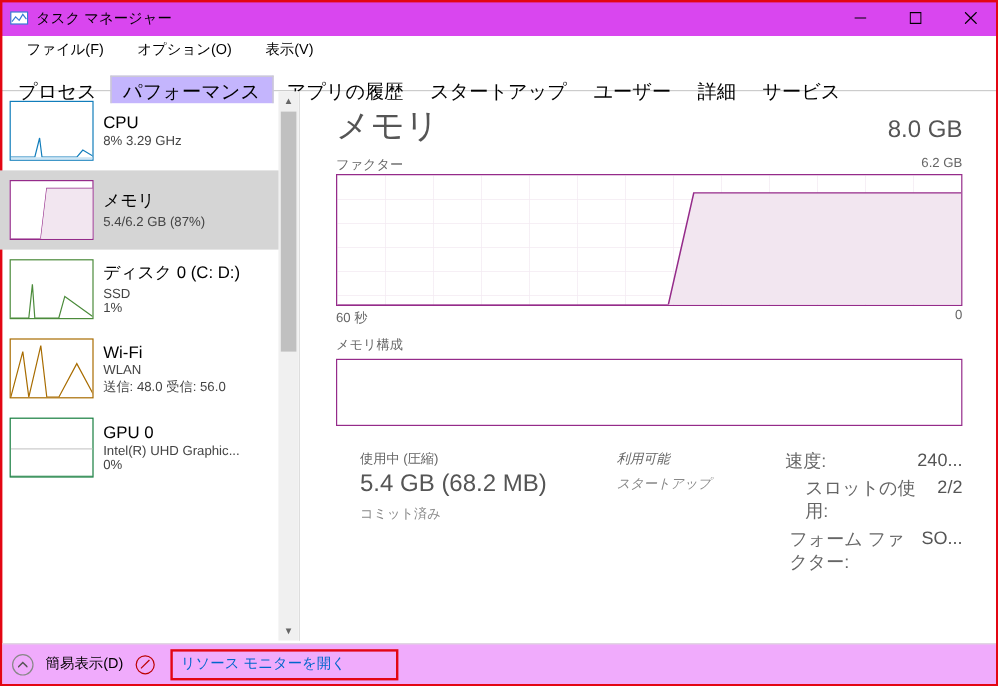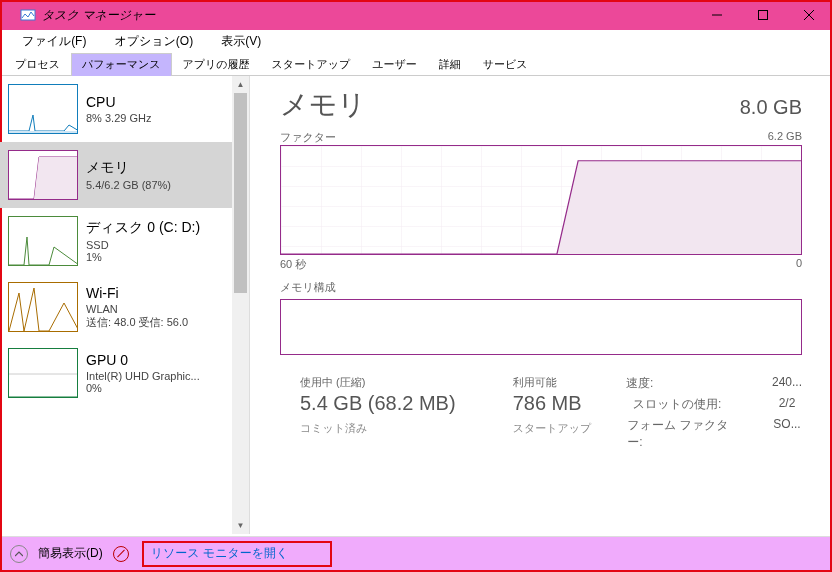--- a/index.html
+++ b/index.html
@@ -14,23 +14,22 @@
   }
   .outer-border {
     position: absolute; inset: 0;
     border: 2px solid #e30613;
     pointer-events: none;
   }
   .titlebar {
     height: 30px;
     display: flex;
     align-items: center;
-    padding-left: 20px;
-    background: #ec4899;
-    font-style: italic;
+    padding-left: 8px;
+    background: #d946ef;
   }
   .titlebar .app-icon {
     width: 16px; height: 16px;
     margin-right: 6px;
     display: inline-flex;
     align-items: center; justify-content: center;
   }
   .titlebar .title { font-size: 12px; color: #000; }
   .win-controls {
     margin-left: auto;
@@ -55,25 +54,25 @@
   .menubar span { cursor: default; margin-left: 16px; }
   .tabs {
     display: flex;
     height: 24px;
     padding: 0 4px;
     border-bottom: 1px solid #ccc;
     gap: 0;
   }
   .tab {
     padding: 3px 10px 0 10px;
-    font-size: 11px;
+    font-size: 16px;
     border: 1px solid transparent;
     border-bottom: none;
     position: relative;
-    top: 1px;
+    top: 11px;
     cursor: default;
   }
   .tab.active {
     border-color: #ccc;
     background: #c4b5fd;
   }
   .body {
     display: flex;
     height: 458px;
   }
@@ -161,25 +160,25 @@
     height: 56px;
     margin-top: 4px;
   }
   .stats {
     margin-top: 20px;
     display: flex;
     gap: 14px;
     margin-left: 20px;
   }
   .stats .col { width: 200px; }
-  .stats .col2 { width: 100px; }
+  .stats .col2 { width: 100px; font-style: italic; }
   .stats .col3 { flex:1; }
   .stat-label { font-size: 11px; color: #666; margin-bottom: 2px; }
   .stat-value { font-size: 20px; color: #555; }
-  .kv { display: flex; justify-content: center; font-size: 12px; color: #555; margin-bottom: 4px; gap: 36px; }
+  .kv { display: flex; justify-content: flex-end; font-size: 15px; color: #555; margin-bottom: 4px; }
   .kv .k { color: #666; width: 110px; }
   .cutoff { font-size: 11px; color: #888; margin-top: 6px; }
   .bottombar {
     position: absolute;
     left: 2px; right: 2px; bottom: 2px;
     height: 34px;
     border-top: 1px solid #ddd;
     display: flex;
     align-items: center;
     padding: 0 8px;
@@ -366,21 +365,20 @@
     <div class="comp-box"></div>
 
     <div class="stats">
       <div class="col">
         <div class="stat-label">使用中 (圧縮)</div>
         <div class="stat-value">5.4 GB (68.2 MB)</div>
         <div class="cutoff">コミット済み</div>
       </div>
       <div class="col2">
         <div class="stat-label">利用可能</div>
-        <div class="stat-value">786 MB</div>
         <div class="cutoff">スタートアップ</div>
       </div>
       <div class="col3">
         <div class="kv">
             <span class="k">速度:</span>
             <span>240...</span>
           </div>
         <div class="kv">
             <span class="k">スロットの使用:</span>
             <span>2/2</span>

